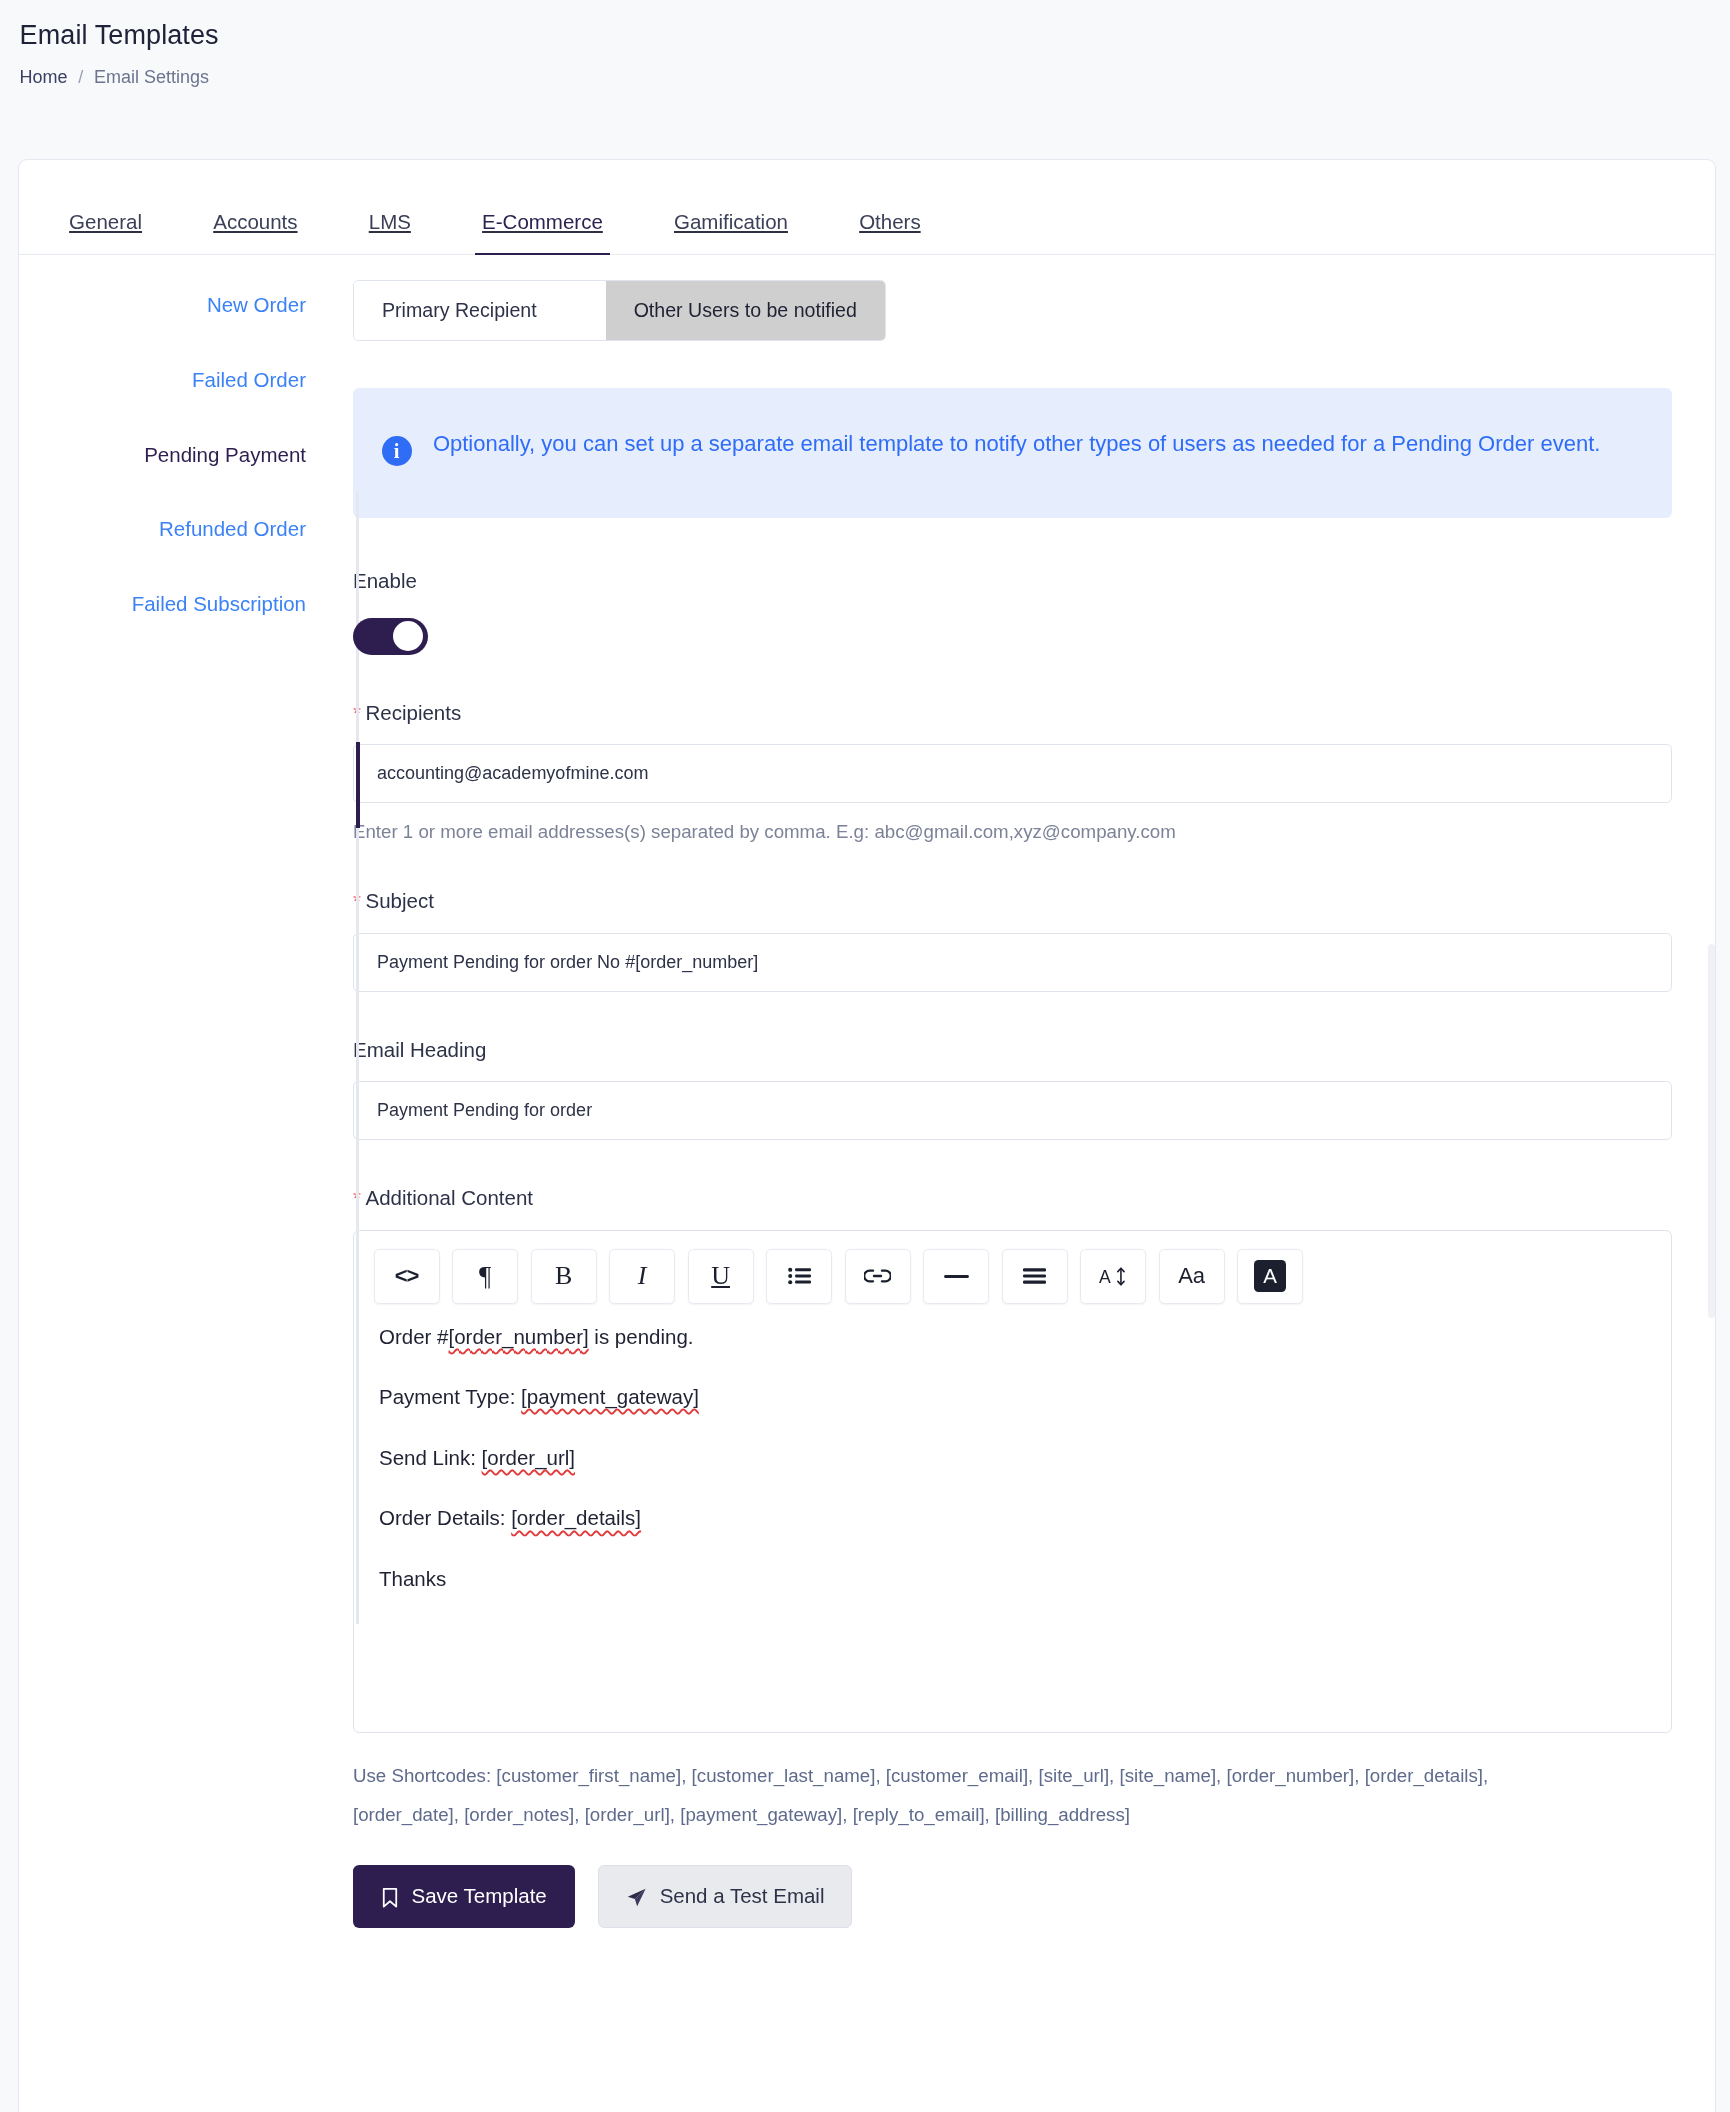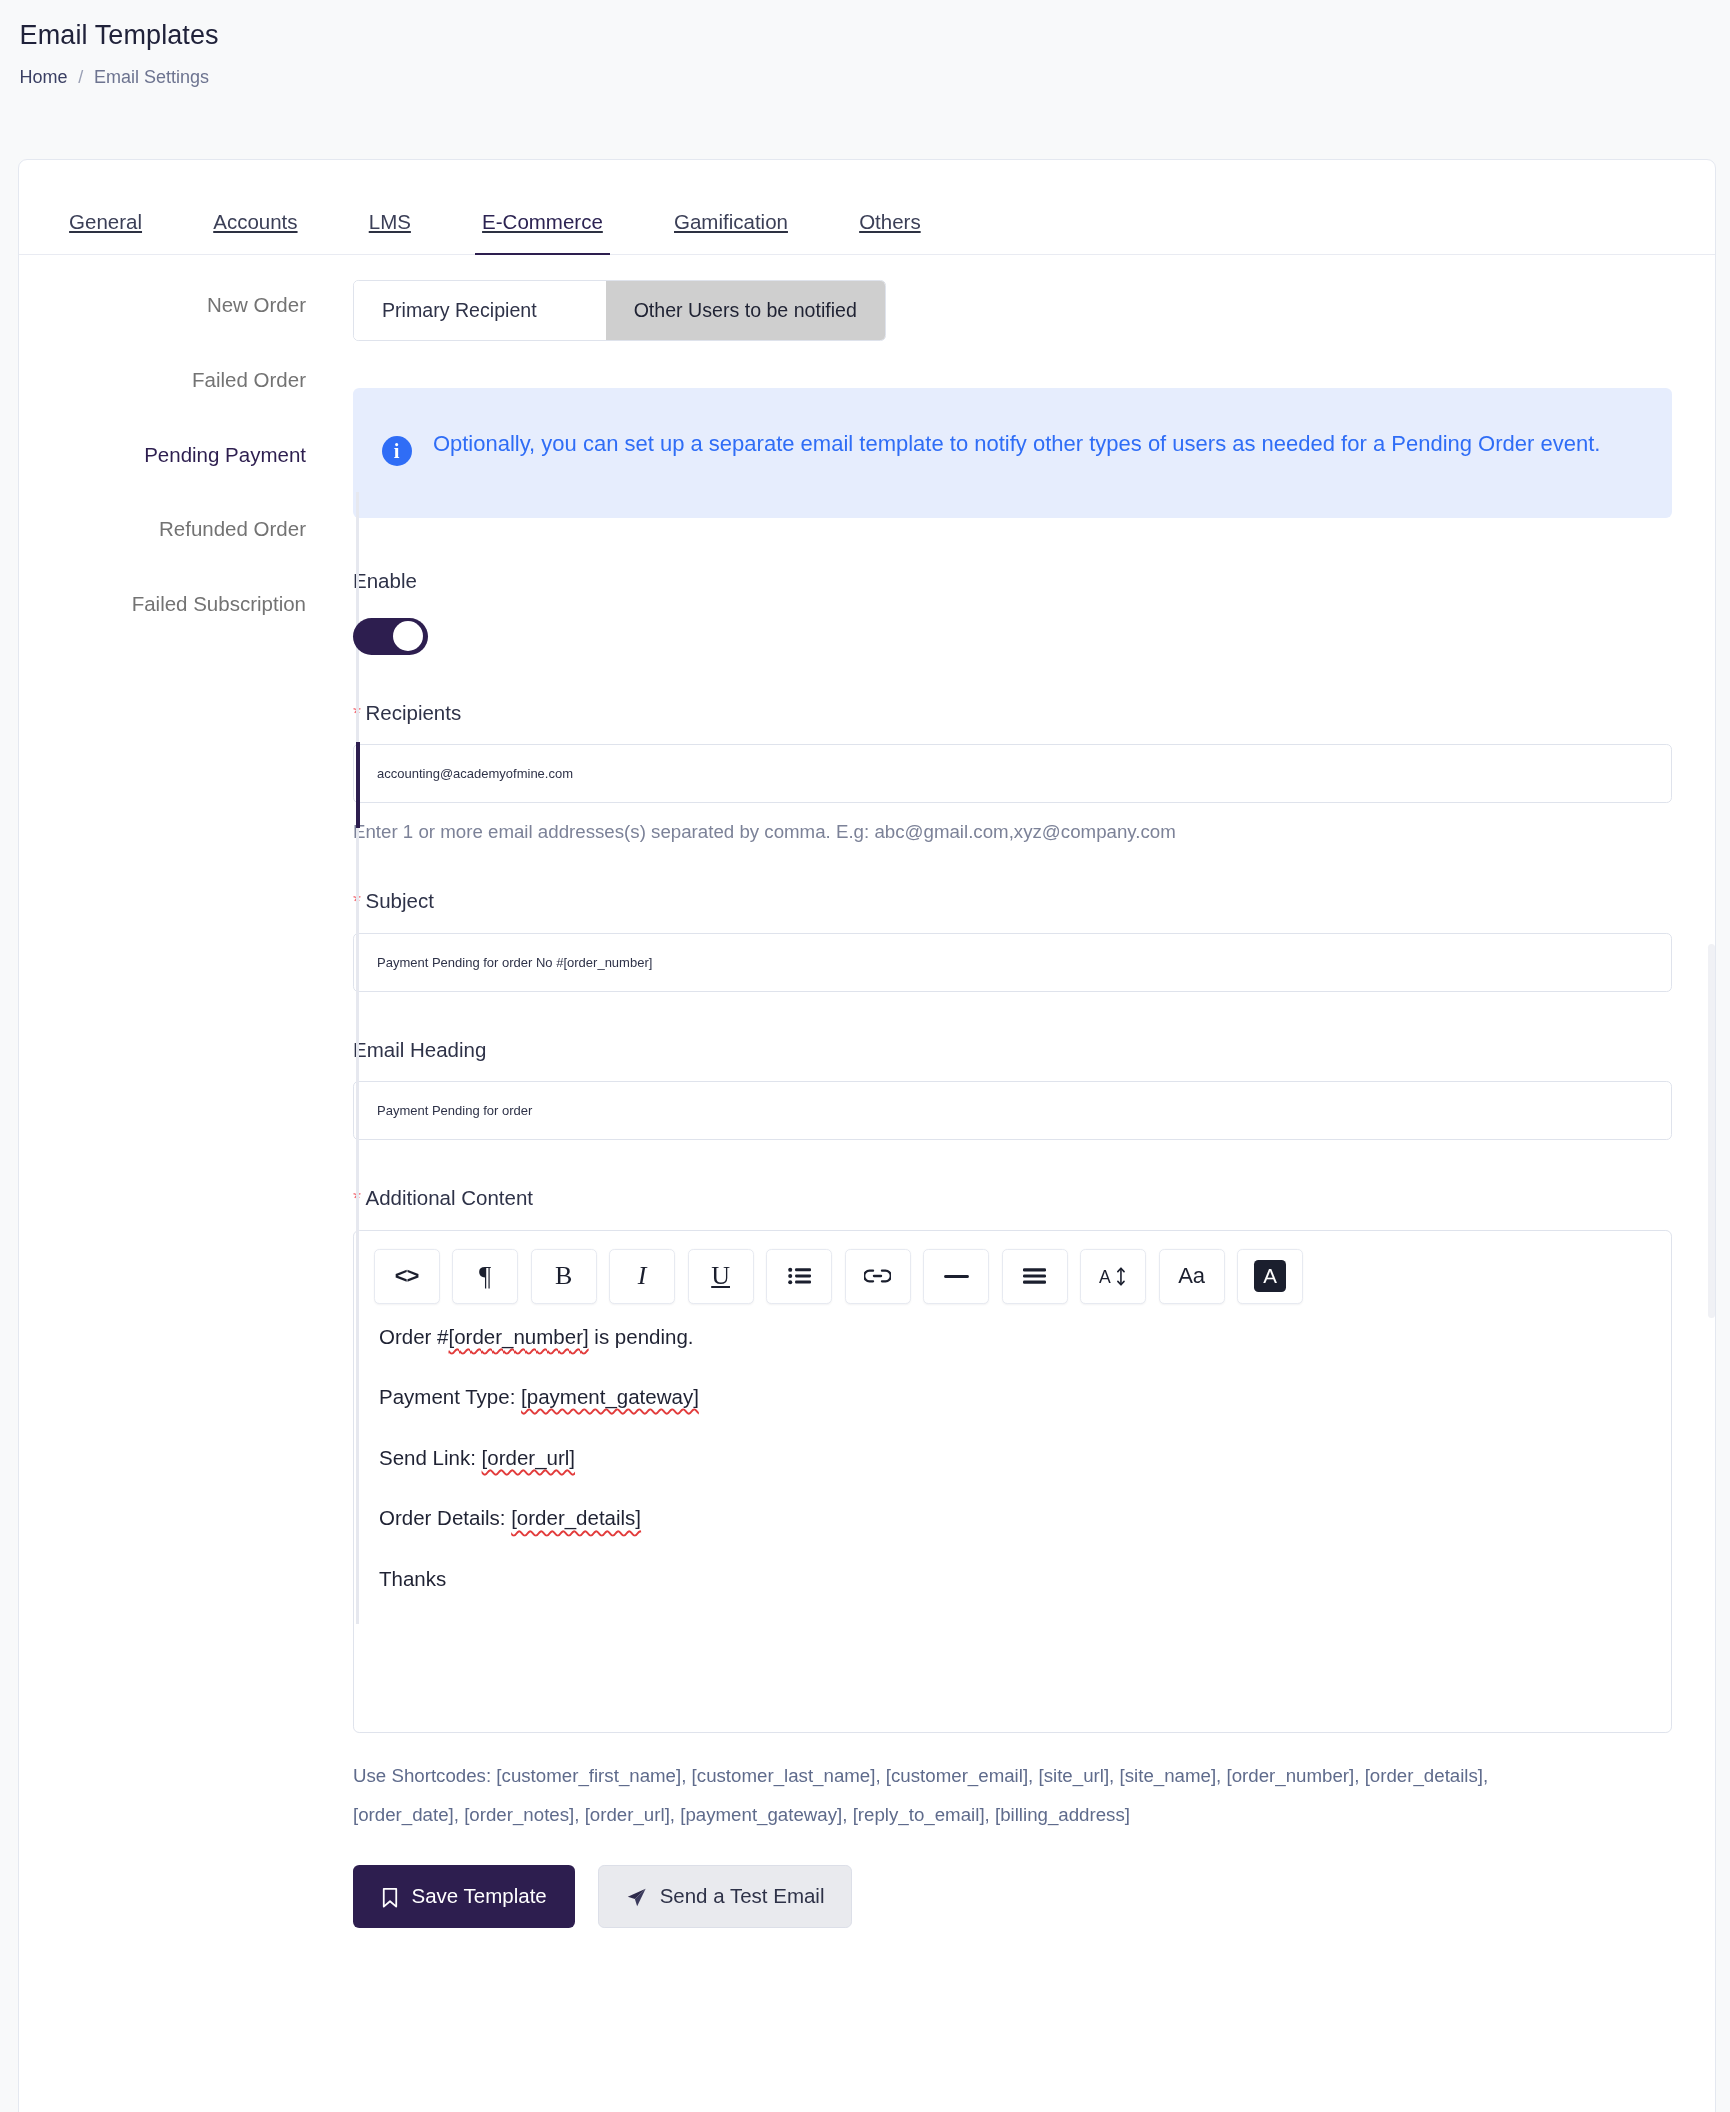--- a/index.html
+++ b/index.html
@@ -83,21 +83,21 @@
   }
   .side-nav {
     width: 267px;
     flex: 0 0 267px;
     text-align: right;
     padding-right: 23px;
     position: relative;
   }
   .side-item {
     font-size: 20.5px;
-    color: #737373;
+    color: #3b82f6;
     padding: 13.4px 0;
     margin-bottom: 24px;
     cursor: pointer;
     white-space: nowrap;
   }
   .side-item.active { color: #2d1e4f; font-weight: 400; }
 
   .side-divider {
     position: absolute;
     left: 294px;
@@ -200,21 +200,21 @@
   }
 
   .text-input {
     display: block;
     width: 100%;
     height: 59px;
     border: 0.9px solid #dfe3ec;
     border-radius: 5.3px;
     background: #ffffff;
     font-family: "Liberation Sans", sans-serif;
-    font-size: 13px;
+    font-size: 18px;
     color: #2e3248;
     padding: 8px 23px;
     outline: none;
   }
   .help-text {
     font-size: 18.7px;
     color: #7c8298;
     margin-top: 18px;
   }
 

